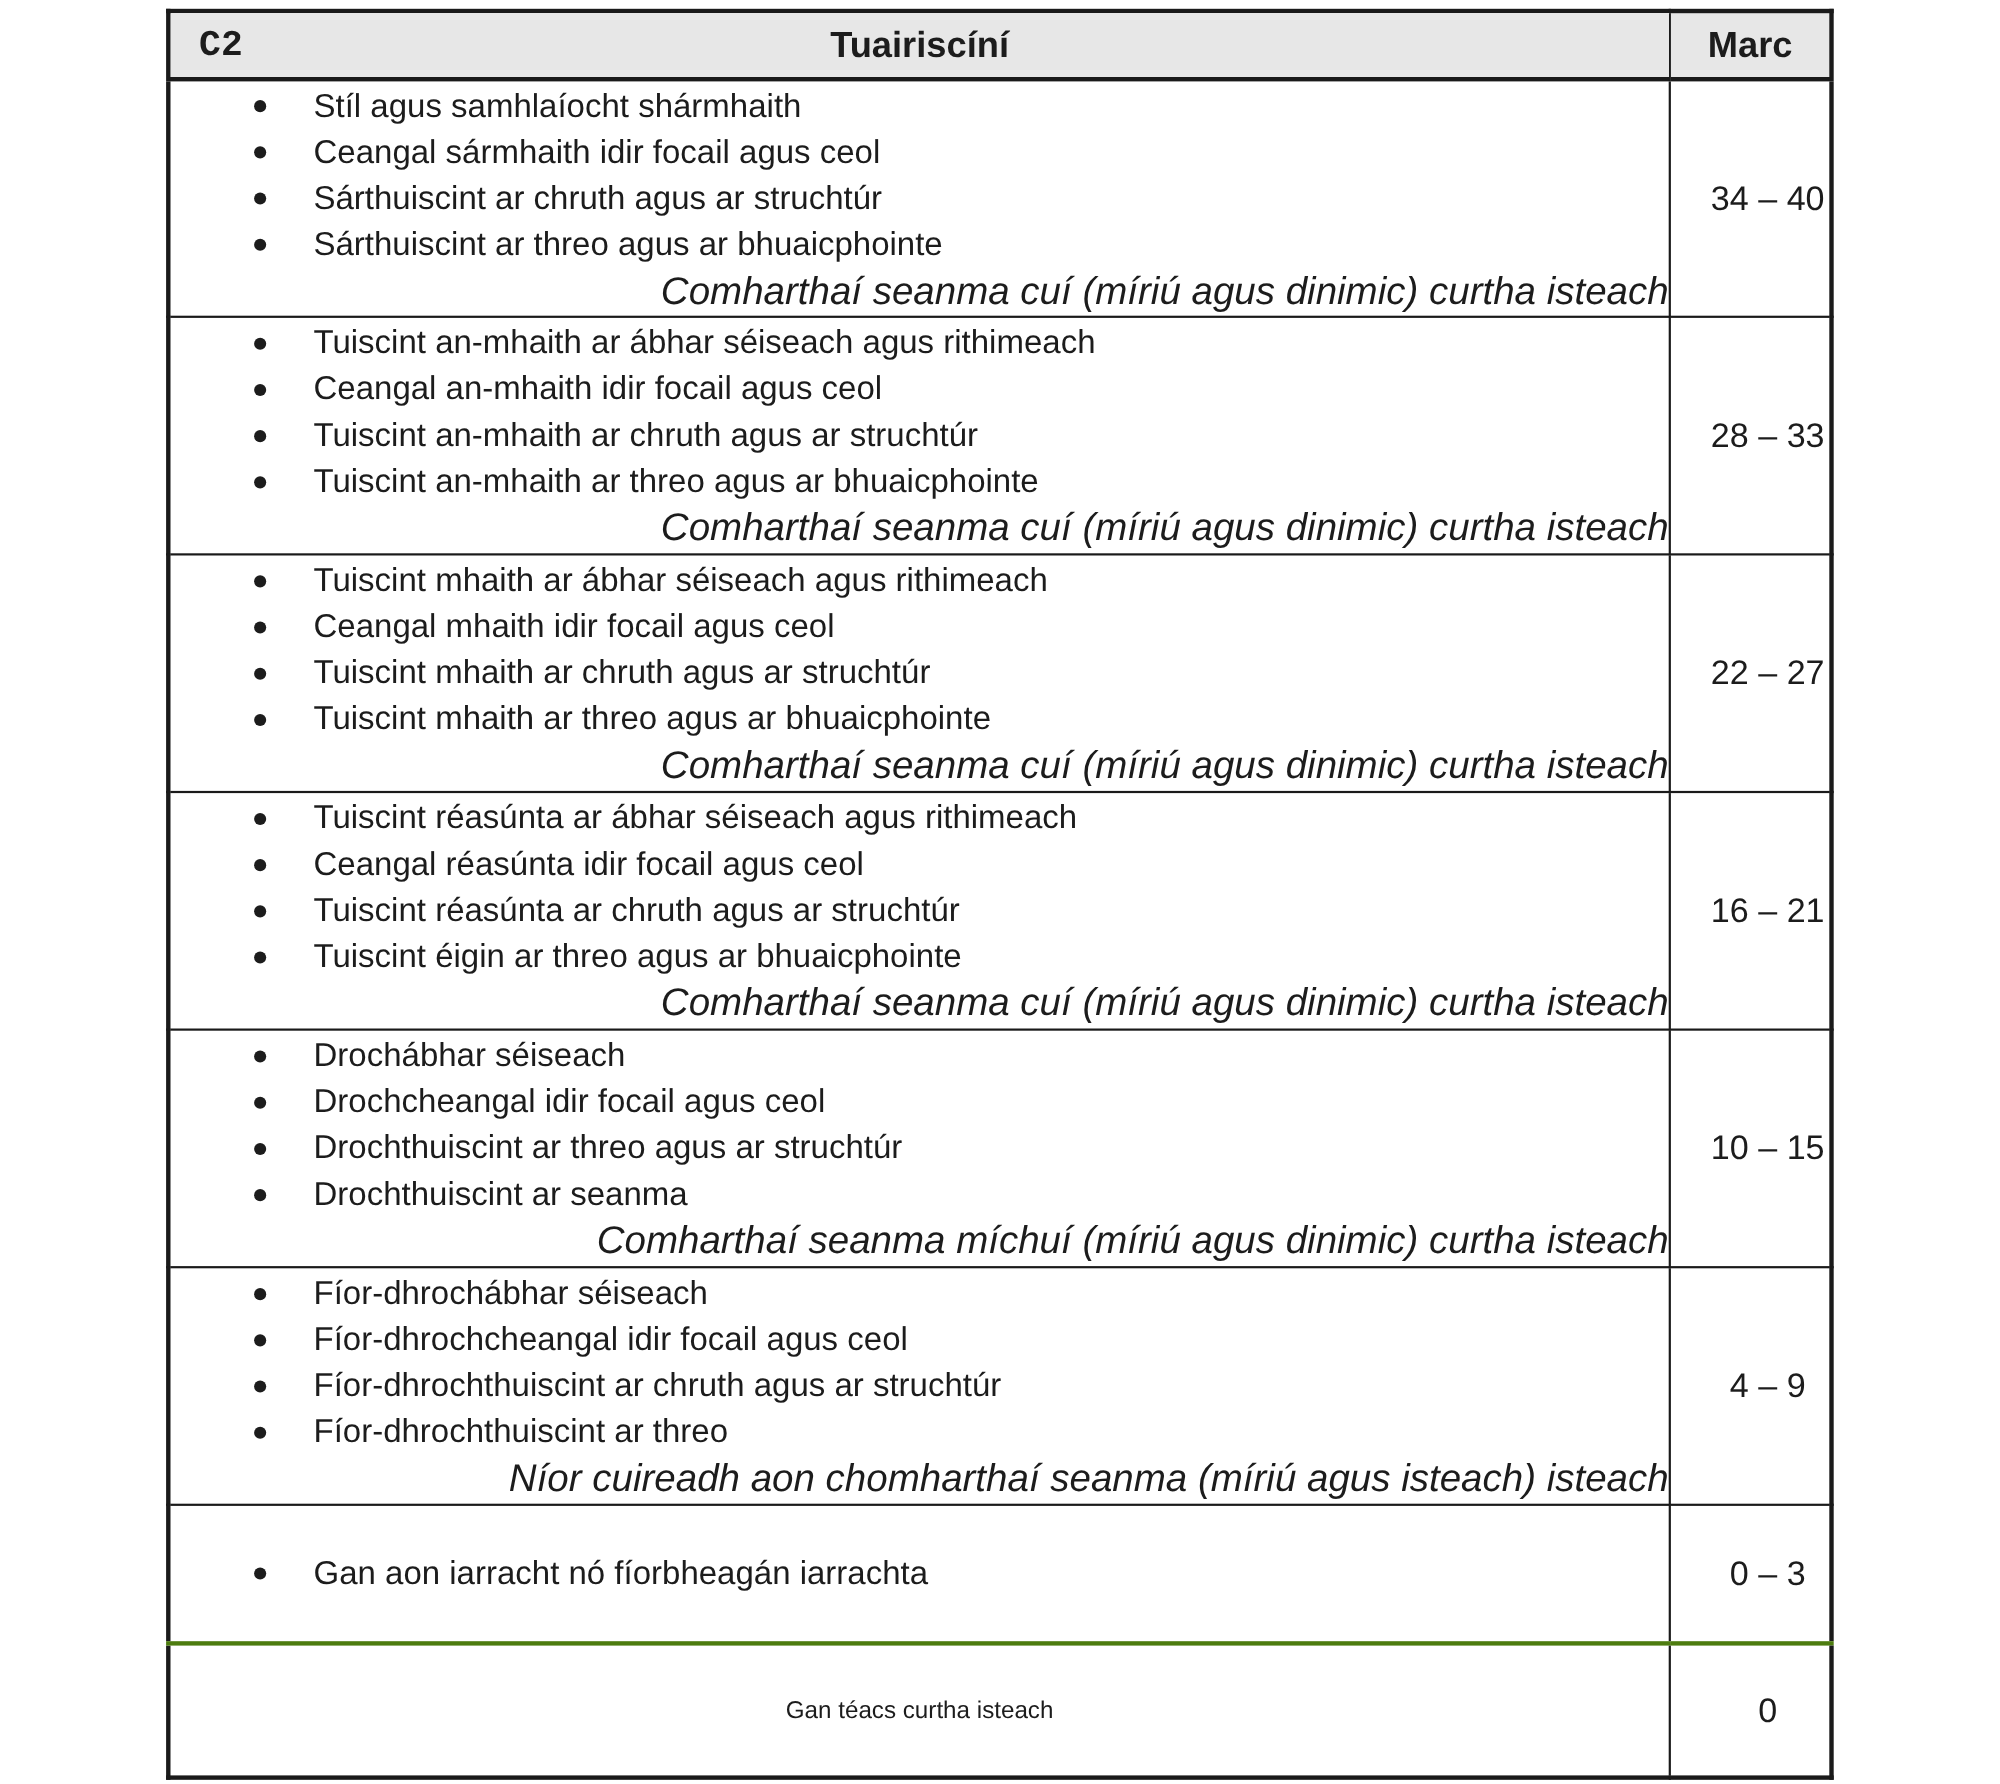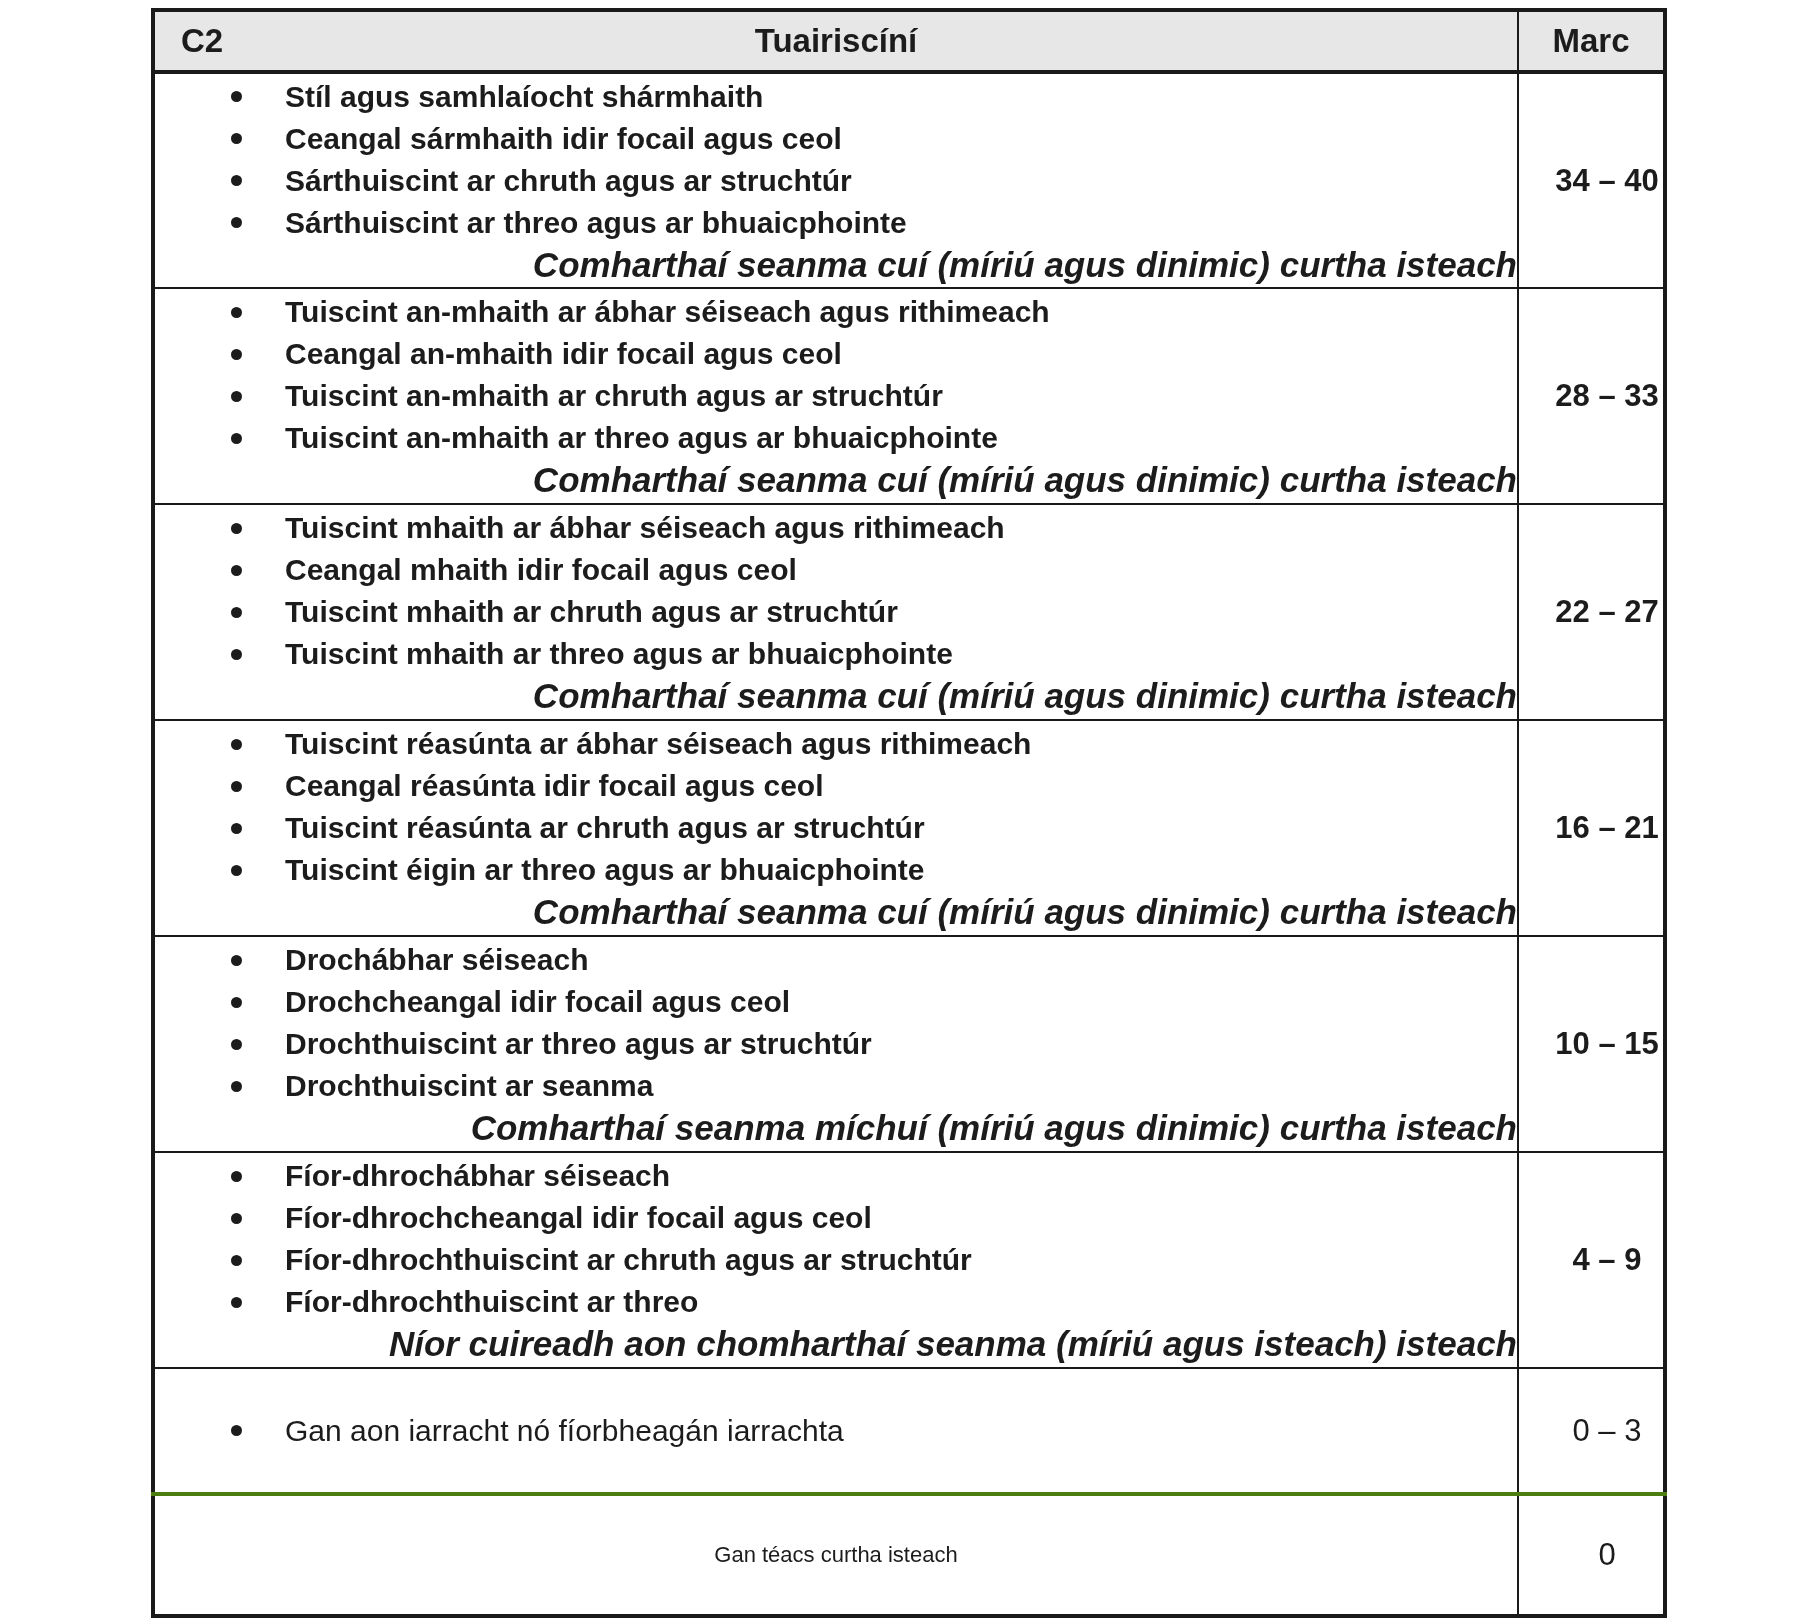--- a/index.html
+++ b/index.html
@@ -42,25 +42,26 @@
     font-size: 33px;
   }
   td.head-desc { position: relative; text-align: center; }
   .code {
     position: absolute;
     left: 26px;
     top: 0;
     height: 100%;
     display: flex;
     align-items: center;
+    font-family: Liberation Mono, monospace;
   }
   td.head-marc { text-align: center; }
 
   
-  tr.band { height: 216px; font-weight: bold; }
+  tr.band { height: 216px; }
   tr.attempt { height: 126px; }
   tr.attempt td { border-bottom: 4px solid #4d7c0f; }
   tr.notext { height: 122px; }
 
   .lines { width: 100%; }
   .bullet-line {
     display: flex;
     align-items: center;
     padding-left: 76px;
     line-height: 42px;

